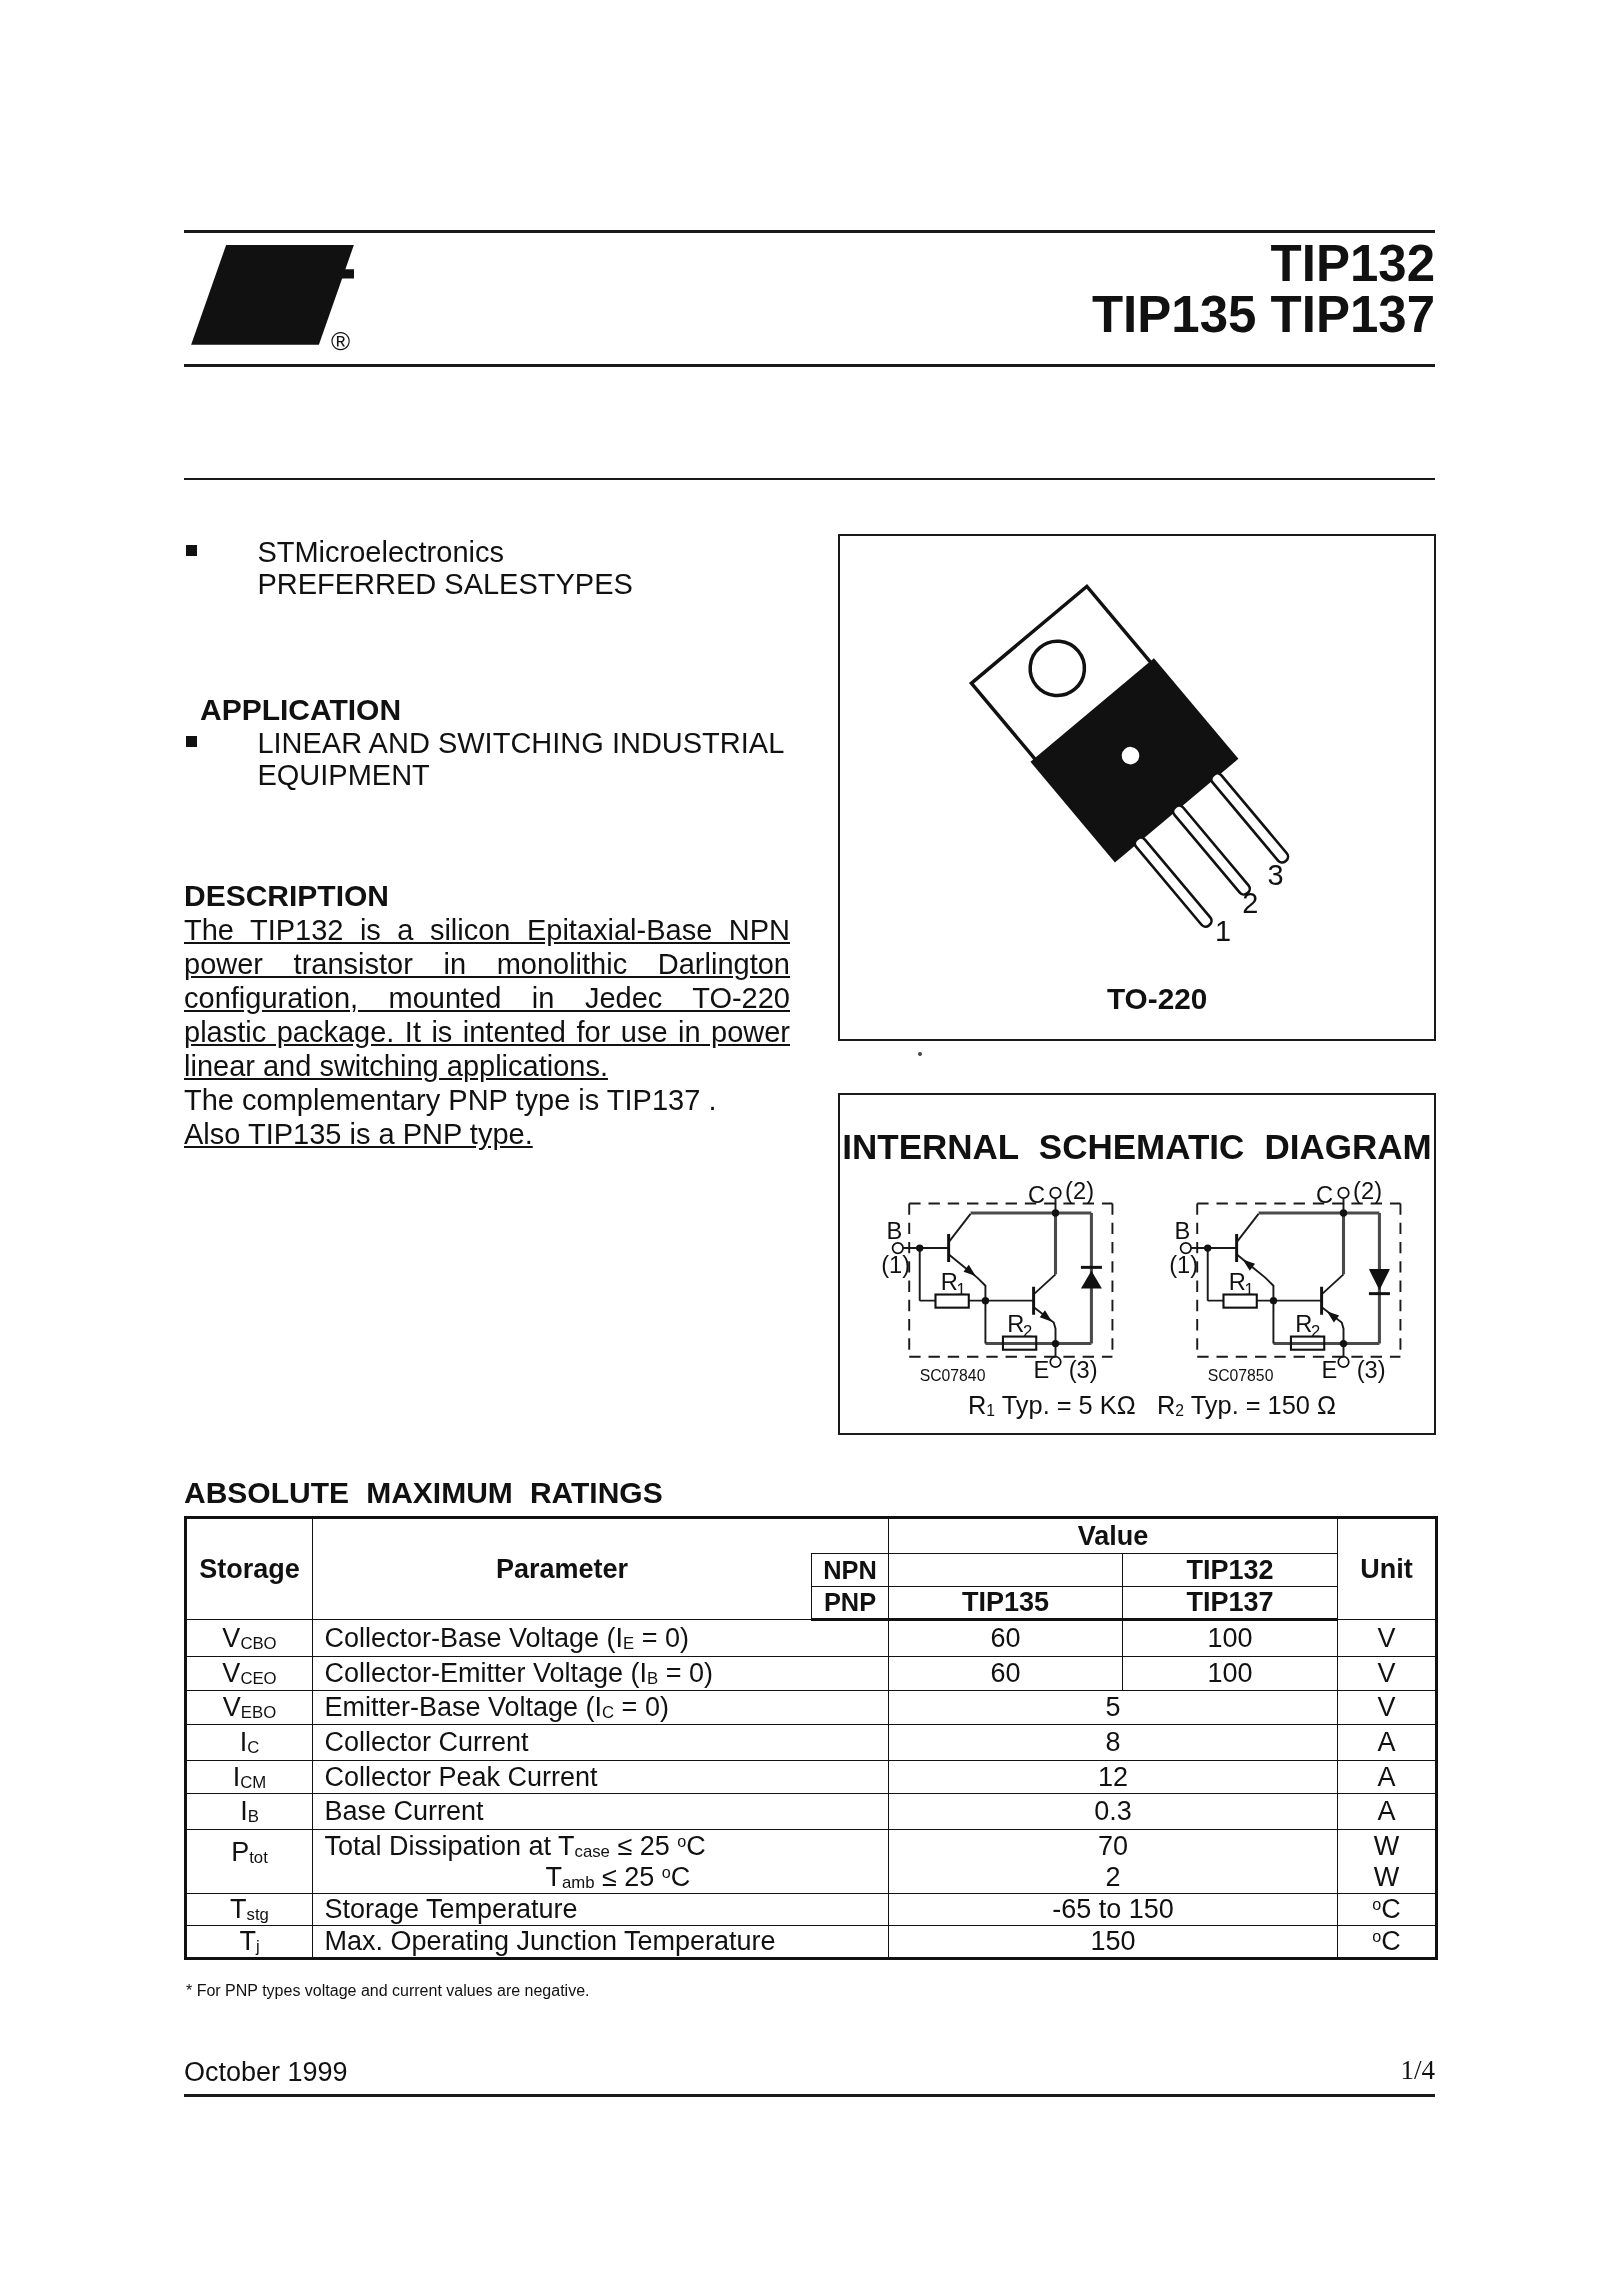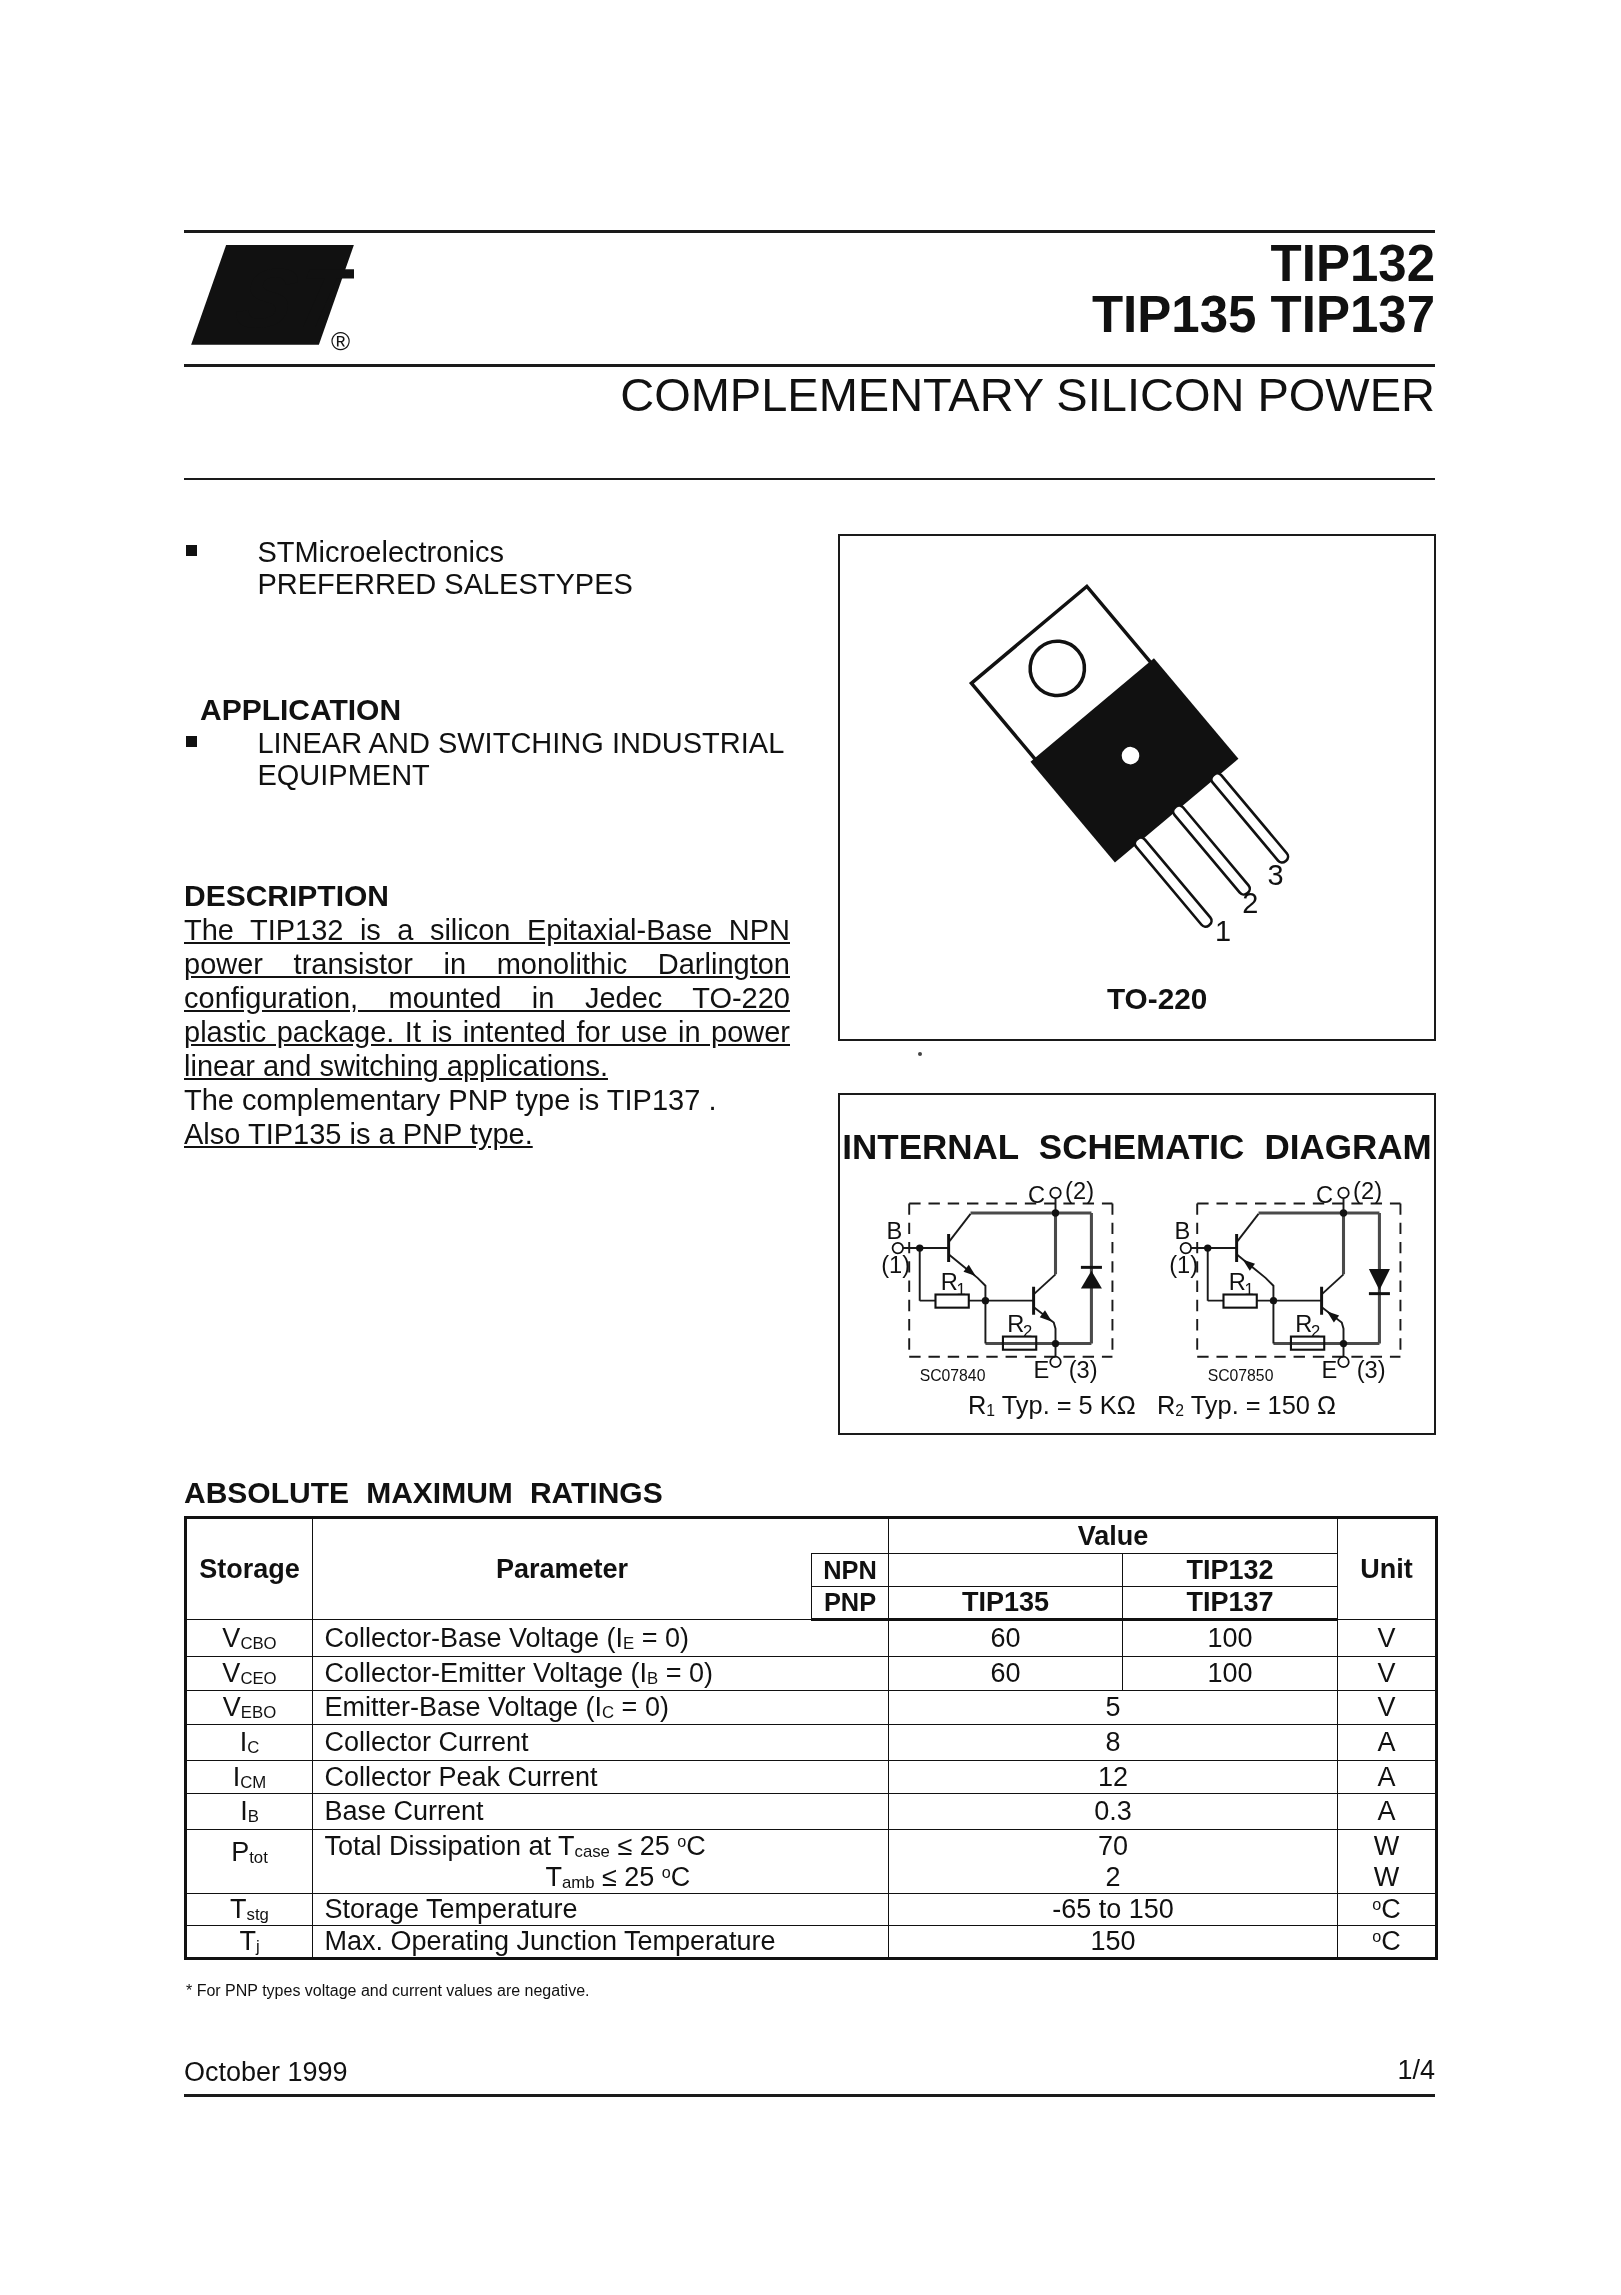--- a/index.html
+++ b/index.html
@@ -45,21 +45,21 @@
   td.hdr{font-weight:bold;}
   td.ph{border-right:none !important;}
   td.sp1{border-left:none !important;}
   td.npn,td.pnp{font-weight:bold;font-size:25.4px;}
   td.tip{font-weight:bold;}
   .p2l{padding-left:221px;}
   sub{font-size:62%;vertical-align:-0.12em;}
   sup{font-size:60%;vertical-align:0.5em;}
   .footnote{position:absolute;font-size:16px;}
   .footer-date{position:absolute;left:184px;top:2057px;font-size:27px;}
-  .footer-page{position:absolute;right:187px;top:2055px;font-size:27px;}
+  .footer-page{position:absolute;right:187px;top:2055px;font-size:27px;font-family:Liberation Serif, serif;}
   .dotmark{position:absolute;width:4.4px;height:4.4px;background:#444;border-radius:50%;}
   .regmark{position:absolute;font-size:26px;}
 </style>
 </head>
 <body>
 
 <div>
 
   <div class="rule" style="left:184px;top:230px;width:1251px;height:2.6px;"></div>
   <div class="rule" style="left:184px;top:364px;width:1251px;height:2.6px;"></div>
@@ -72,21 +72,20 @@
     </svg>
   </div>
   <span class="regmark" style="left:331px;top:326px;">®</span>
 
   <div class="partnums">
     <div>TIP132</div>
     <div>TIP135 TIP137</div>
   </div>
 
   <div class="doctitle">
-    <div>COMPLEMENTARY SILICON POWER</div>
   </div>
 
   <div class="bullet-row" style="left:186px;top:536px;width:456px;">
     <div class="bullet-sq"></div>
     <div class="bullet-txt" style="width:421px;">STMicroelectronics PREFERRED SALESTYPES</div>
   </div>
 
   <div class="h-sec" style="left:200px;top:694px;">APPLICATION</div>
   <div class="bullet-row" style="left:186px;top:727px;width:613px;">
     <div class="bullet-sq"></div>

